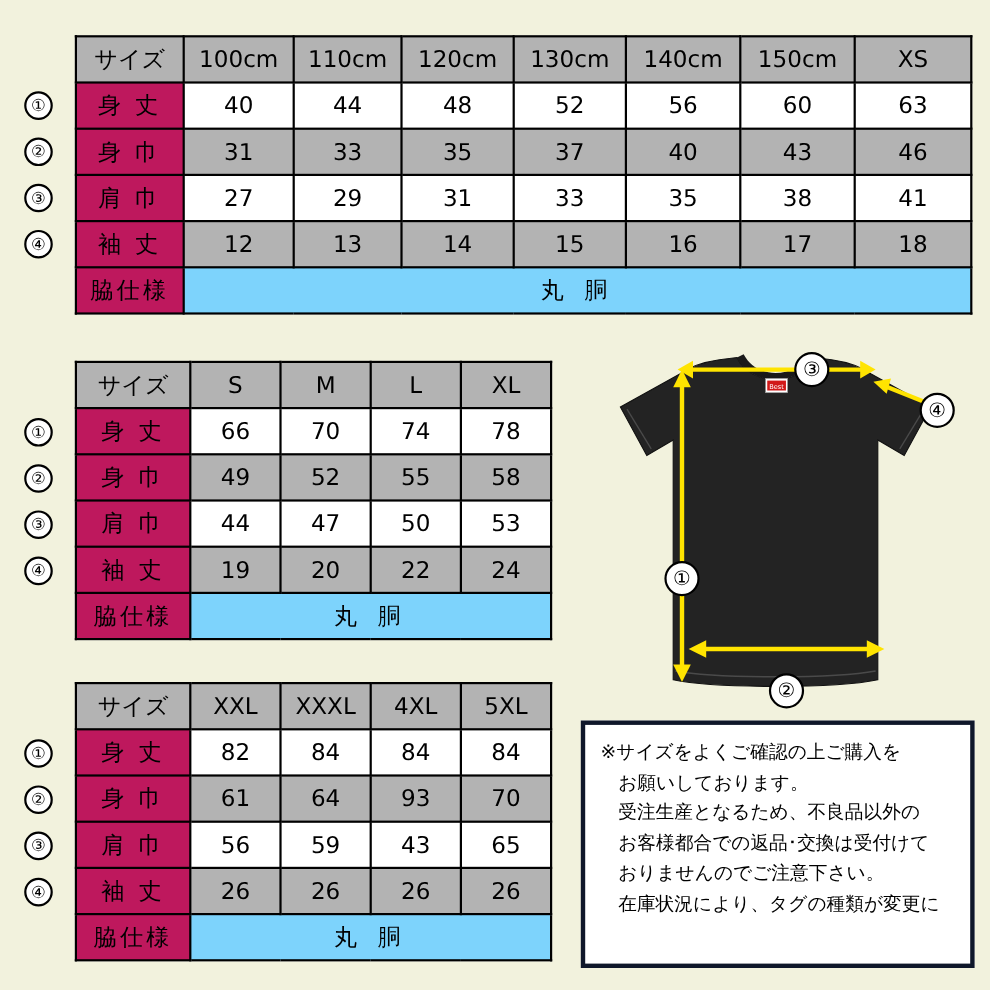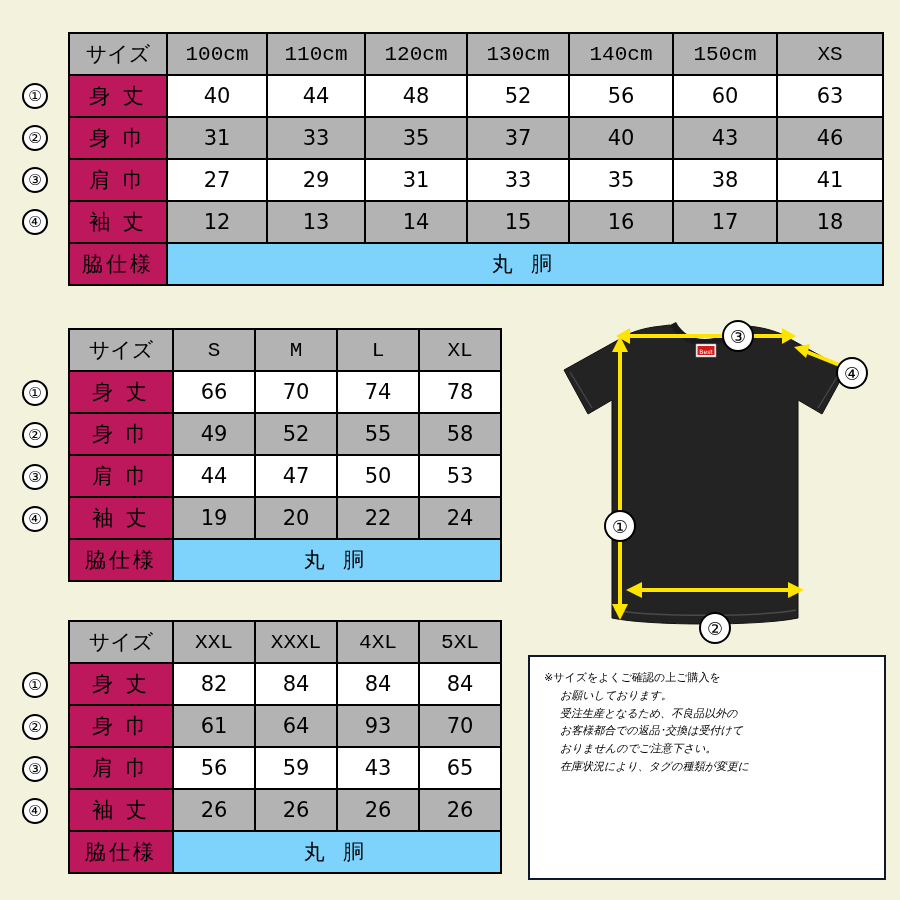--- a/index.html
+++ b/index.html
@@ -33,21 +33,20 @@
     text-align: center;
     vertical-align: middle;
     font-weight: normal;
     font-size: 21px;
     padding: 0;
     height: 42px;
     box-sizing: border-box;
   }
   .hdr-cell {
     background: #b3b3b3;
-    font-family: Liberation Mono, monospace;
   }
   .label-cell {
     background: #be185d;
     letter-spacing: 3px;
     font-size: 21px;
   }
   .shade {
     background: #b3b3b3;
   }
   .white {
@@ -110,33 +109,32 @@
     z-index: 5;
   }
 
   
   .notice {
     position: absolute;
     left: 528px;
     top: 655px;
     width: 358px;
     height: 225px;
-    border: 2px solid #0f172a;
+    border: 4px solid #0f172a;
     background: #fff;
     box-sizing: border-box;
     padding: 12px 12px 8px 14px;
-    font-size: 11px;
+    font-size: 17px;
     line-height: 1.62;
   }
   .notice p {
     margin: 0;
   }
   .notice .indent {
     padding-left: 16px;
-    font-style: italic;
   }
 </style>
 </head>
 <body>
 
 <div class="page">
 
   <div class="circ-col" style="left:22px; top:75px;">
     <div class="circ-slot">
         <span class="circ">①</span>

